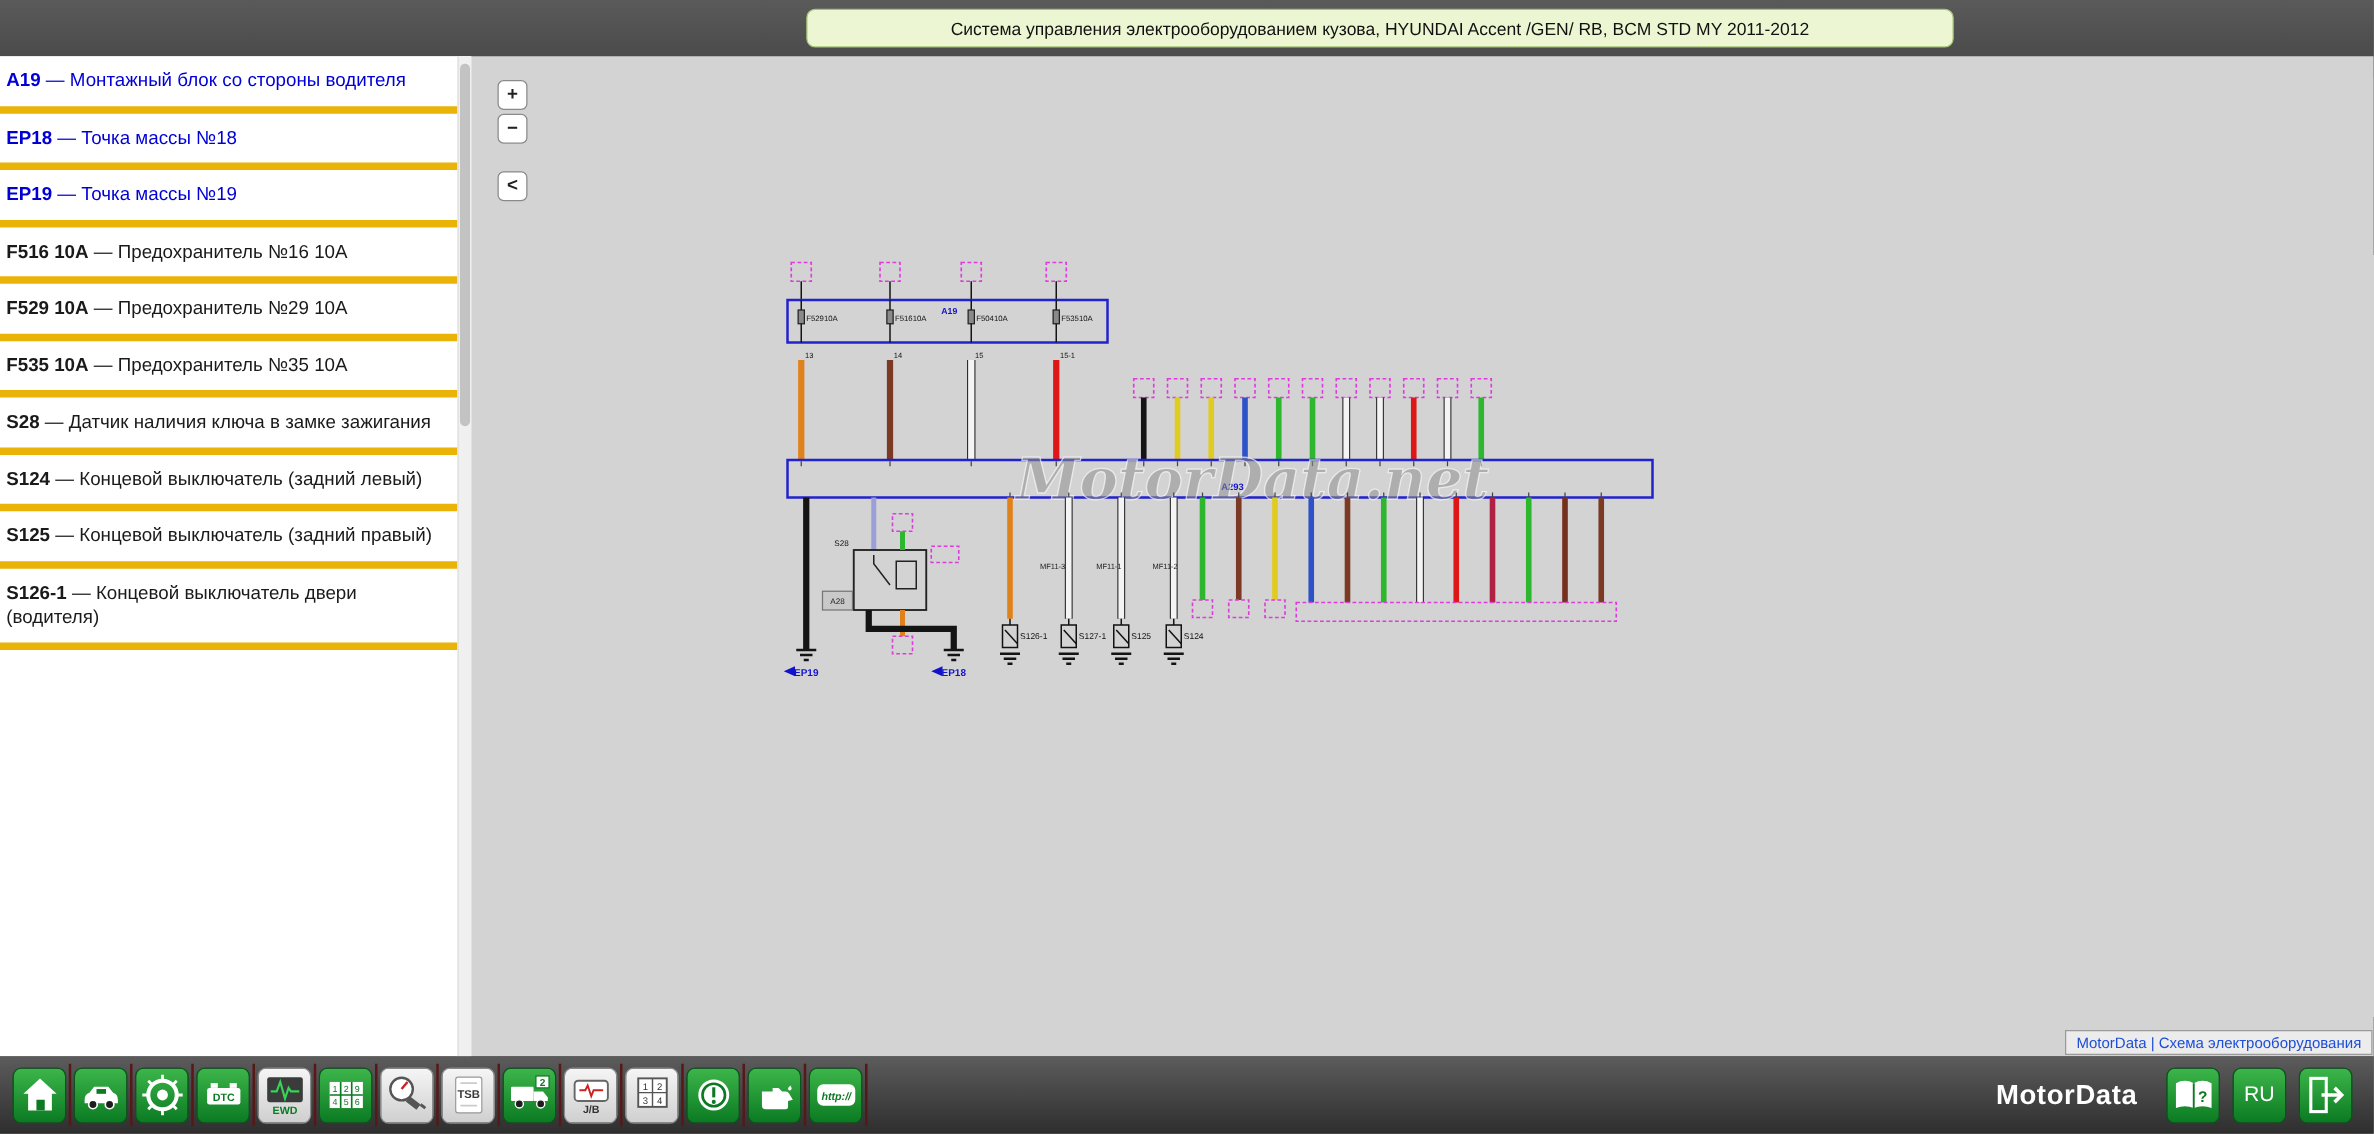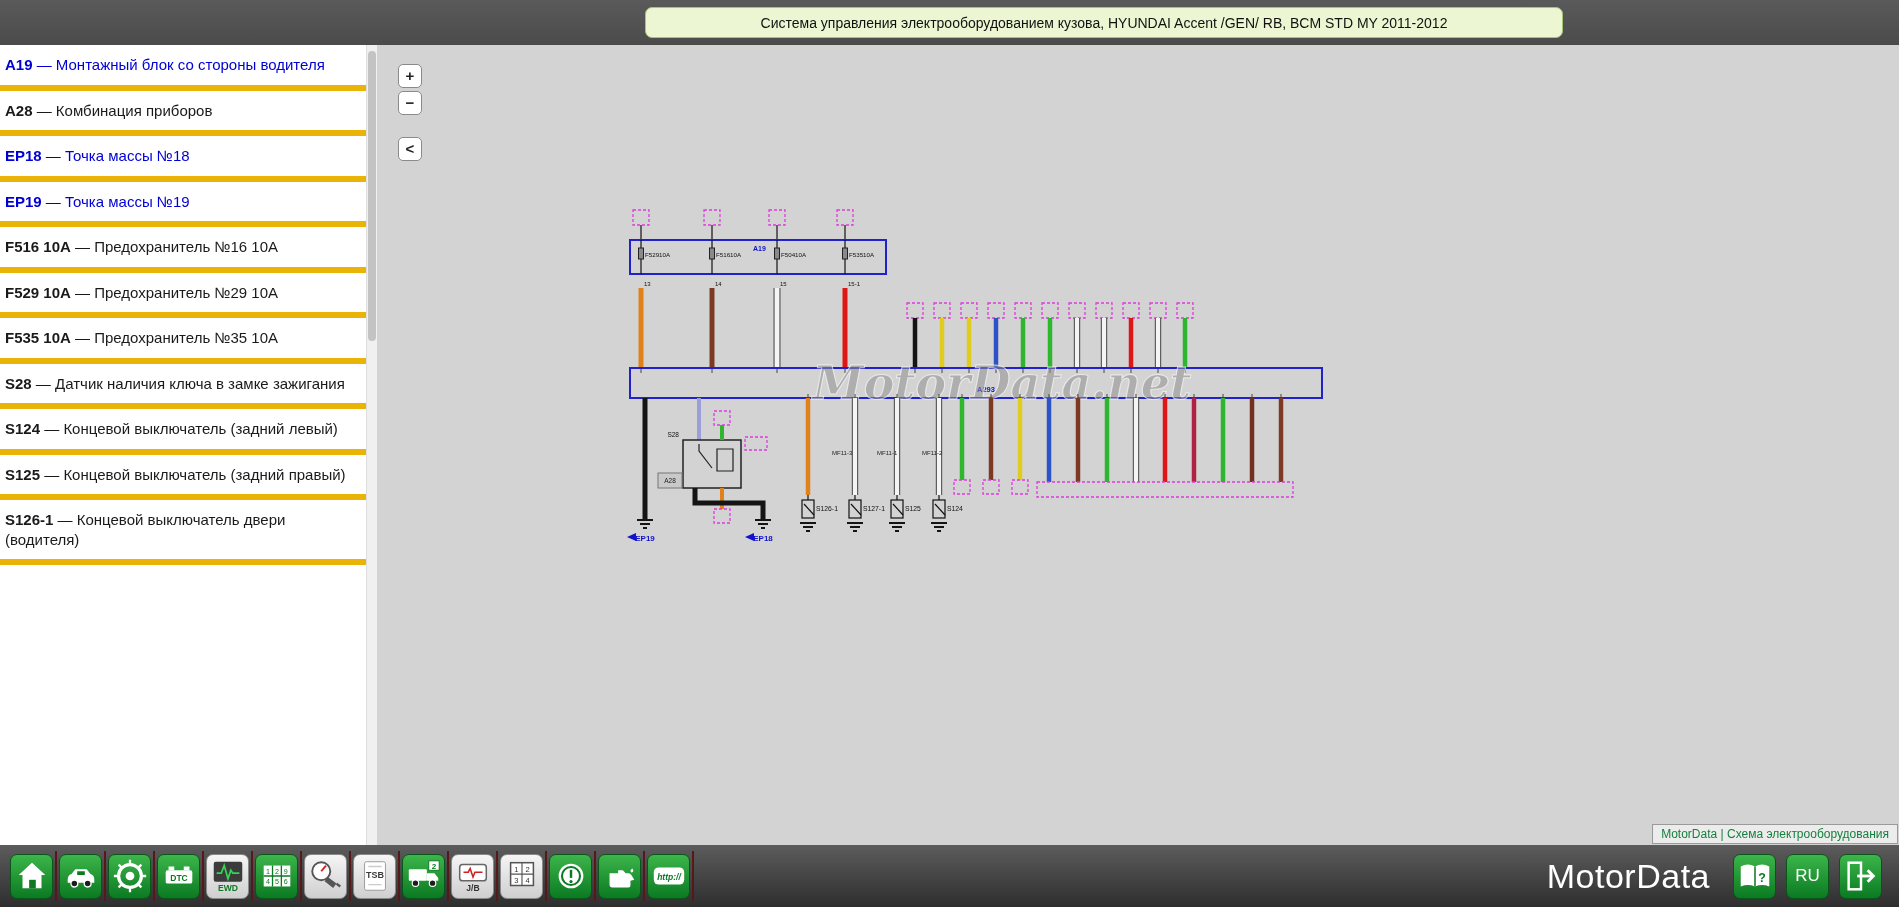--- a/index.html
+++ b/index.html
@@ -19,48 +19,47 @@
   .sb-item b{font-weight:bold}
   .sb-item.link{color:#0000d6}
   .sb-scroll{width:11px;background:#f0f0f0;border-left:1px solid #ddd;position:relative}
   .sb-thumb{position:absolute;left:1px;top:6px;width:8px;height:290px;background:#c3c3c3;border-radius:4px}
 
   .canvas{position:absolute;left:377px;top:0;width:1522px;height:800px}
   svg.diagram{position:absolute;left:0;top:0}
   .zoom{position:absolute;left:21px;top:19px;z-index:5}
   .zbtn{display:block;width:24px;height:24px;background:#fff;border:1px solid #8a8a8a;border-radius:5px;font-size:15px;font-weight:bold;color:#222;text-align:center;line-height:21px;cursor:pointer;margin-bottom:3px}
   .zbtn.collapse{margin-top:22px}
-  .statuschip{position:absolute;right:1px;bottom:1px;background:#ececec;border:1px solid #9a9a9a;font-size:12px;color:#15803d;padding:2px 8px;z-index:5}
+  .statuschip{position:absolute;right:1px;bottom:1px;background:#ececec;border:1px solid #9a9a9a;font-size:12px;color:#1d4ed8;padding:2px 8px;z-index:5}
 
   
   .footer{position:absolute;left:0;top:845px;width:1899px;height:62px;background:linear-gradient(#5c5c5c,#2e2e2e);display:flex;align-items:center;padding:0 8px}
   .icons{display:flex;align-items:center}
   .tile{width:49px;height:50px;display:flex;align-items:center;justify-content:center;border-right:2px solid #571818;cursor:pointer}
   .rtile{width:49px;height:50px;display:flex;align-items:center;justify-content:center;cursor:pointer;margin-left:4px}
   .tile-inner{width:43px;height:45px;border-radius:7px;display:flex;align-items:center;justify-content:center}
   .tile-inner.green{background:linear-gradient(#3cb54a,#0b7a22);border:1px solid #09551a}
   .tile-inner.light{background:linear-gradient(#f5f5f5,#cfcfcf);border:1px solid #8a8a8a}
-  .brand{margin-left:auto;color:#fff;font-size:34px;font-weight:normal;letter-spacing:.5px;padding-right:16px}
+  .brand{margin-left:auto;color:#fff;font-size:22px;font-weight:bold;letter-spacing:.5px;padding-right:16px}
   .rubtn{color:#fff;font-size:17px;font-weight:normal}
   .right-group{display:flex;align-items:center;padding-right:6px}
 </style>
 </head>
 <body>
 
 <div class="app">
 
   <div class="topbar">
     <div class="banner">Система управления электрооборудованием кузова, HYUNDAI Accent /GEN/ RB, BCM STD MY 2011-2012</div>
   </div>
 
   <div class="content">
     <div class="sidebar">
       <div class="sb-list">
           <div class="sb-item link"><b>A19</b><span> — Монтажный блок со стороны водителя</span></div>
-          <div class="sb-item"><b>A28</b><span> — Комбинация приборов</span></div>
           <div class="sb-item link"><b>EP18</b><span> — Точка массы №18</span></div>
           <div class="sb-item link"><b>EP19</b><span> — Точка массы №19</span></div>
           <div class="sb-item"><b>F516 10A</b><span> — Предохранитель №16 10А</span></div>
           <div class="sb-item"><b>F529 10A</b><span> — Предохранитель №29 10А</span></div>
           <div class="sb-item"><b>F535 10A</b><span> — Предохранитель №35 10А</span></div>
           <div class="sb-item"><b>S28</b><span> — Датчик наличия ключа в замке зажигания</span></div>
           <div class="sb-item"><b>S124</b><span> — Концевой выключатель (задний левый)</span></div>
           <div class="sb-item"><b>S125</b><span> — Концевой выключатель (задний правый)</span></div>
           <div class="sb-item"><b>S126-1</b><span> — Концевой выключатель двери (водителя)</span></div>
         </div>

